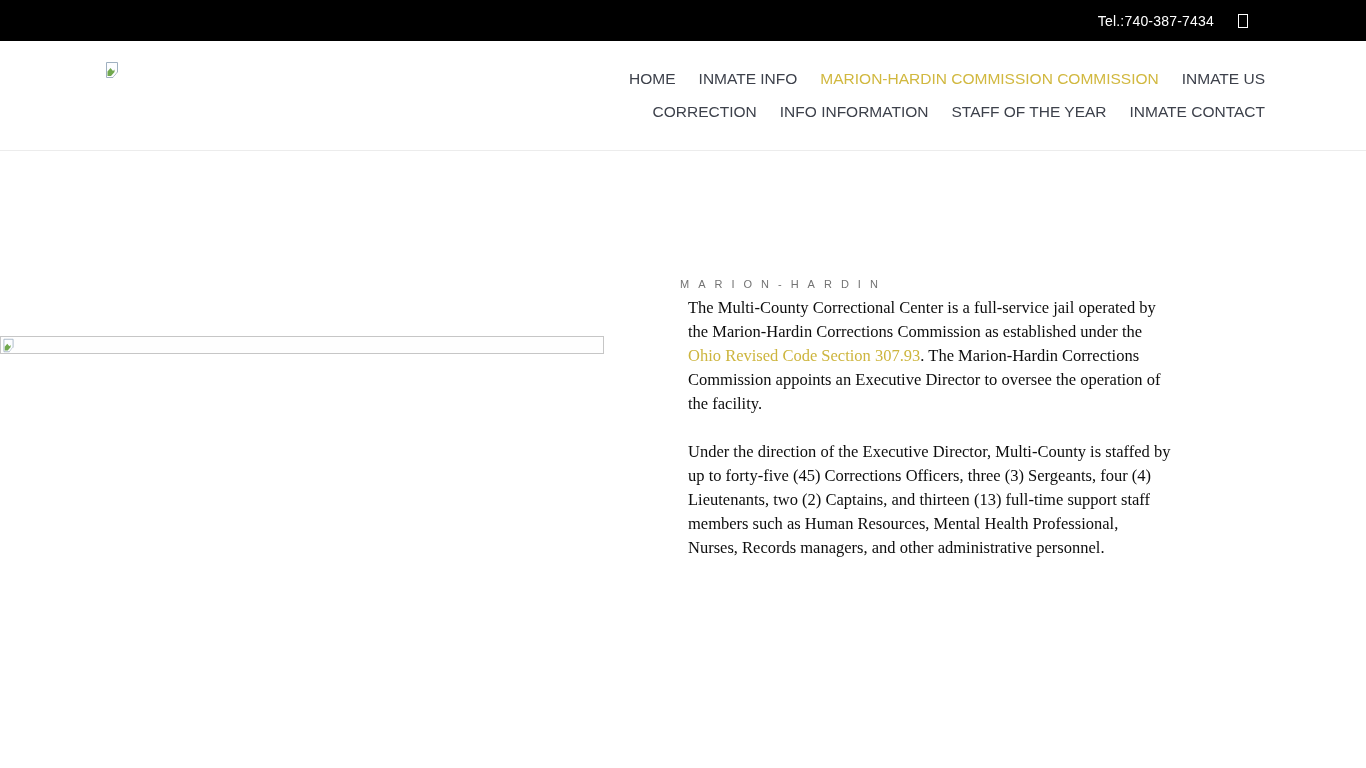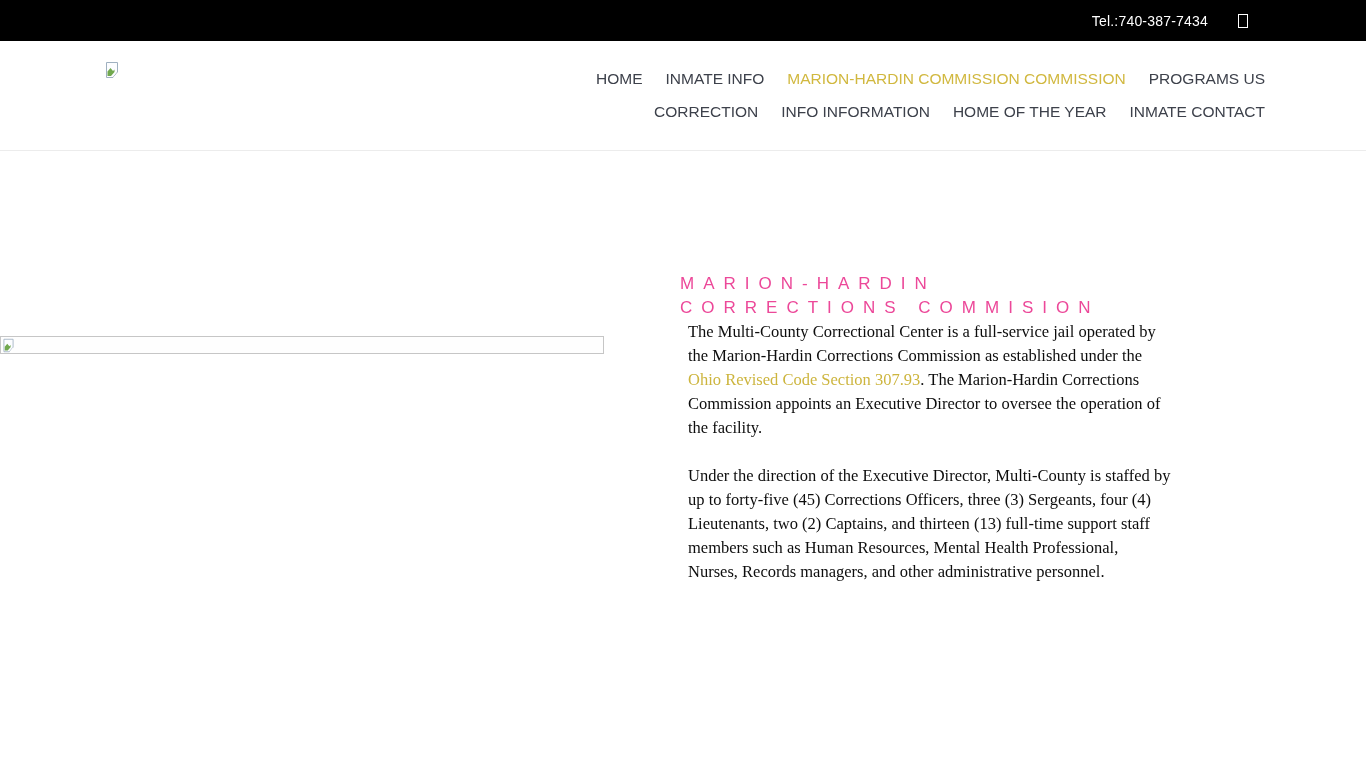--- a/index.html
+++ b/index.html
@@ -12,21 +12,21 @@
   }
 
   
   .topbar {
     height:41px;
     background:#000000;
     display:flex;
     align-items:center;
     justify-content:flex-end;
     padding-right:118px;
-    gap:30px;
+    gap:24px;
   }
   .topbar-phone {
     color:#ffffff;
     font-size:14px;
     letter-spacing:0.2px;
   }
   .tofu-box {
     width:10px;
     height:14px;
     border:1.5px solid #ffffff;
@@ -89,24 +89,24 @@
     padding:1px;
   }
 
   .content-col {
     position:absolute;
     left:680px;
     top:121px;            
     width:492px;
   }
   .eyebrow {
-    font-size:17px;
+    font-size:11px;
     line-height:24px;
     letter-spacing:9px;
-    color:#ec4899;
+    color:#737373;
     font-weight:400;
   }
   .content-col h2 {
     margin-top:14px;
     margin-bottom:31px;
     font-size:19px;
     line-height:24px;
     font-weight:700;
     color:#22315f;
     letter-spacing:0.2px;
@@ -138,43 +138,42 @@
       <path d="M1.5 1.5 h11 v9.5 l-4.5 5.5 h-6.5 z" fill="#fcfdff" stroke="#9fb0c0" stroke-width="1"></path>
       <path d="M2.5 10.5 l3 -3.5 2.5 3 1.5 -1.5 v2.5 l-3.5 4 h-3.5 z" fill="#71a84e"></path>
       <path d="M12.5 11.5 l-4.2 5 h4.2 z" fill="#ffffff"></path>
     </svg>
   </a>
   <nav class="nav">
     <div class="nav-row">
       <span class="nav-item">HOME</span>
       <span class="nav-item">INMATE INFO</span>
       <span class="nav-item active">MARION-HARDIN COMMISSION COMMISSION</span>
-      <span class="nav-item">PROGRAMS US</span>
+      <span class="nav-item">INMATE US</span>
     </div>
     <div class="nav-row">
       <span class="nav-item">CORRECTION</span>
       <span class="nav-item">INFO INFORMATION</span>
-      <span class="nav-item">HOME OF THE YEAR</span>
+      <span class="nav-item">STAFF OF THE YEAR</span>
       <span class="nav-item">INMATE CONTACT</span>
     </div>
   </nav>
 </div>
 
 <div class="main">
 
   <div class="broken-image-strip">
     <svg width="13" height="15" viewBox="0 0 14 18">
       <path d="M1.5 1.5 h11 v9.5 l-4.5 5.5 h-6.5 z" fill="#fcfdff" stroke="#9fb0c0" stroke-width="1"></path>
       <path d="M2.5 10.5 l3 -3.5 2.5 3 1.5 -1.5 v2.5 l-3.5 4 h-3.5 z" fill="#71a84e"></path>
       <path d="M12.5 11.5 l-4.2 5 h4.2 z" fill="#ffffff"></path>
     </svg>
   </div>
 
   <div class="content-col">
     <div class="eyebrow">
       <div>MARION-HARDIN</div>
-      <div>CORRECTIONS COMMISION</div>
     </div>
     <p><span>The Multi-County Correctional Center is a full-service jail operated by the Marion-Hardin Corrections Commission as established under the </span><a class="gold-link">Ohio Revised Code Section 307.93</a><span>. The Marion-Hardin Corrections Commission appoints an Executive Director to oversee the operation of the facility.</span></p>
     <p>Under the direction of the Executive Director, Multi-County is staffed by up to forty-five (45) Corrections Officers, three (3) Sergeants, four (4) Lieutenants, two (2) Captains, and thirteen (13) full-time support staff members such as Human Resources, Mental Health Professional, Nurses, Records managers, and other administrative personnel.</p>
   </div>
 
 </div>
 
 </body></html>

